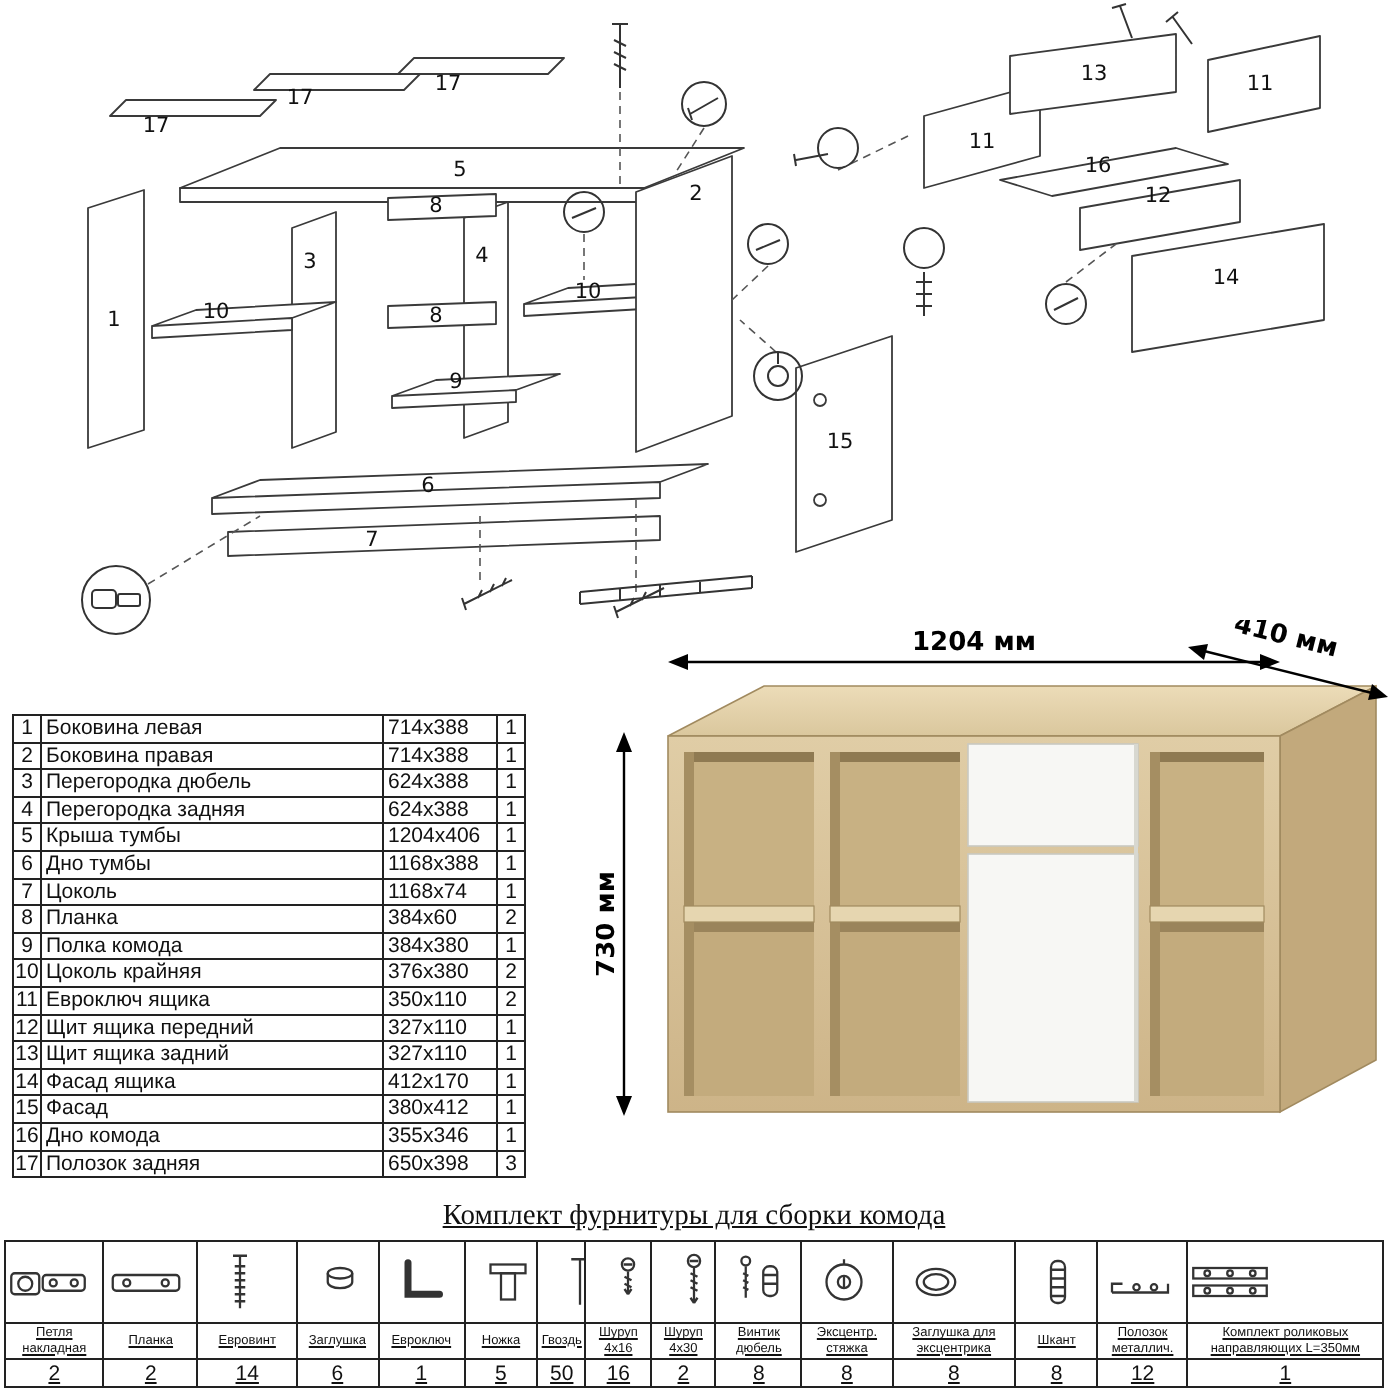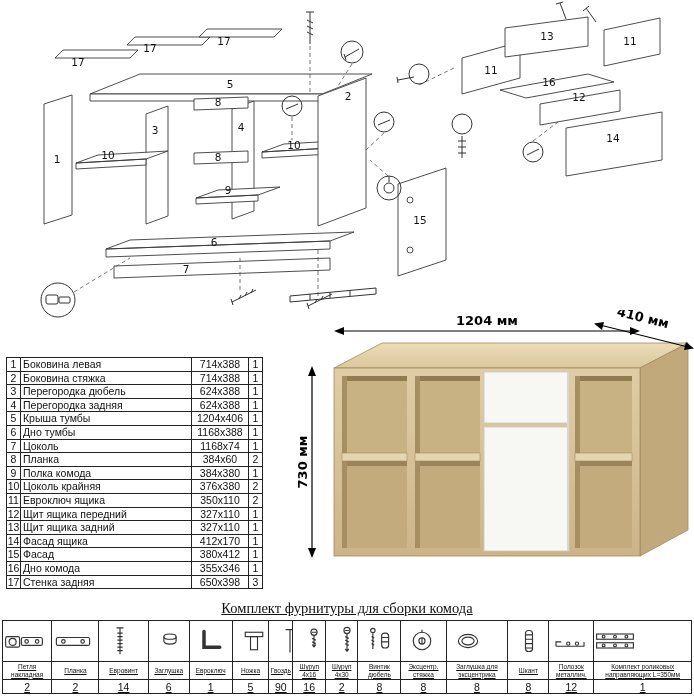--- a/index.html
+++ b/index.html
@@ -6,21 +6,21 @@
   #page{position:relative;width:694px;height:700px;background:#fff;overflow:hidden;
         font-family:"Liberation Sans",sans-serif;color:#111;}
   svg{display:block;}
   
   #assembly{position:absolute;left:0;top:0;}
   
   .parts-table{position:absolute;left:6px;top:357px;width:257px;border-collapse:collapse;
                font:10.5px/1.2 "Liberation Sans",sans-serif;color:#111;}
   .parts-table td{border:1px solid #222;padding:0 2px;height:12.4px;white-space:nowrap;overflow:hidden;}
   .parts-table td.num{width:13px;text-align:center;padding:0;}
-  .parts-table td.size{width:52px;text-align:center;}
+  .parts-table td.size{width:52px;text-align:left;}
   .parts-table td.qty{width:13px;text-align:center;padding:0;}
   
   #render{position:absolute;left:298px;top:310px;}
   .dim-text{font:bold 13px "DejaVu Sans",sans-serif;fill:#000;}
   
   .hw-wrap{position:absolute;left:2px;right:2px;top:600px;text-decoration:underline;}
   .hw-title{text-align:center;font:14.5px "Liberation Serif",serif;margin:0 0 3px 0;color:#111;}
   .hw-table{width:100%;border-collapse:collapse;table-layout:fixed;}
   .hw-table td{border:1px solid #222;text-align:center;vertical-align:middle;overflow:hidden;padding:0;}
   tr.hw-icons td{height:40px;}
@@ -143,21 +143,21 @@
   <table class="parts-table">
     <tbody>
         <tr>
           <td class="num">1</td>
           <td class="name">Боковина левая</td>
           <td class="size">714x388</td>
           <td class="qty">1</td>
         </tr>
         <tr>
           <td class="num">2</td>
-          <td class="name">Боковина стяжка</td>
+          <td class="name">Боковина правая</td>
           <td class="size">714x388</td>
           <td class="qty">1</td>
         </tr>
         <tr>
           <td class="num">3</td>
           <td class="name">Перегородка дюбель</td>
           <td class="size">624x388</td>
           <td class="qty">1</td>
         </tr>
         <tr>
@@ -233,21 +233,21 @@
           <td class="qty">1</td>
         </tr>
         <tr>
           <td class="num">16</td>
           <td class="name">Дно комода</td>
           <td class="size">355x346</td>
           <td class="qty">1</td>
         </tr>
         <tr>
           <td class="num">17</td>
-          <td class="name">Стенка задняя</td>
+          <td class="name">Полозок задняя</td>
           <td class="size">650x398</td>
           <td class="qty">3</td>
         </tr>
       </tbody>
   </table>
 
   <svg id="render" width="396" height="292" viewBox="0 0 396 292">
     <defs>
       <linearGradient id="oakF" x1="0" y1="0" x2="0" y2="1">
         <stop offset="0" stop-color="#e0cda6"></stop>
@@ -437,21 +437,21 @@
             <td>Полозок металлич.</td>
             <td>Комплект роликовых направляющих L=350мм</td>
           </tr>
         <tr class="hw-qty">
             <td>2</td>
             <td>2</td>
             <td>14</td>
             <td>6</td>
             <td>1</td>
             <td>5</td>
-            <td>90</td>
+            <td>50</td>
             <td>16</td>
             <td>2</td>
             <td>8</td>
             <td>8</td>
             <td>8</td>
             <td>8</td>
             <td>12</td>
             <td>1</td>
           </tr>
       </tbody>

